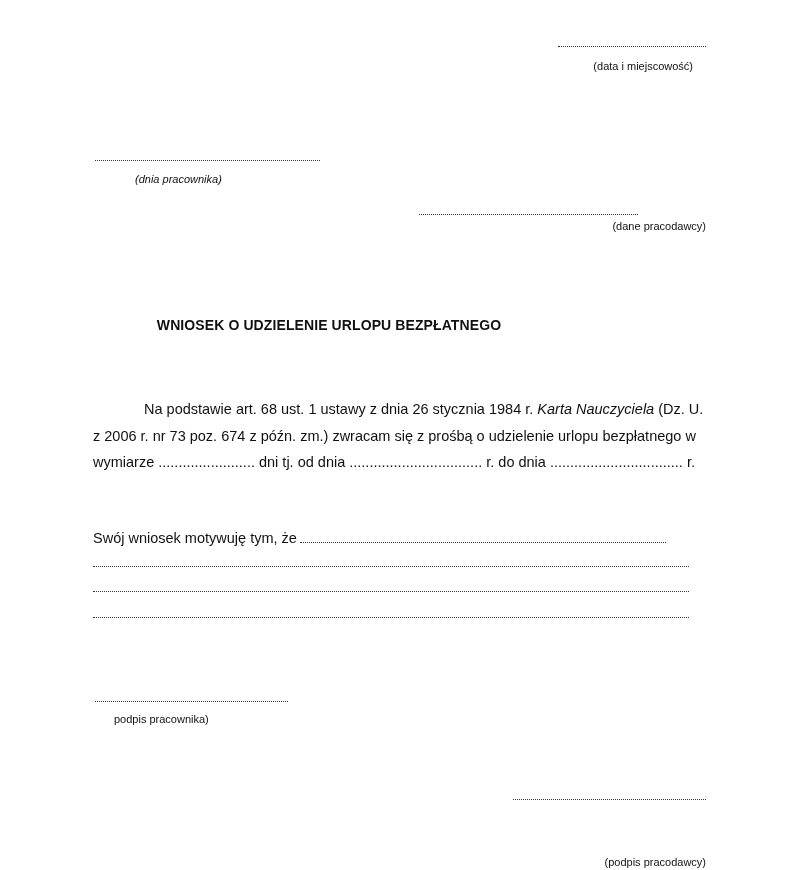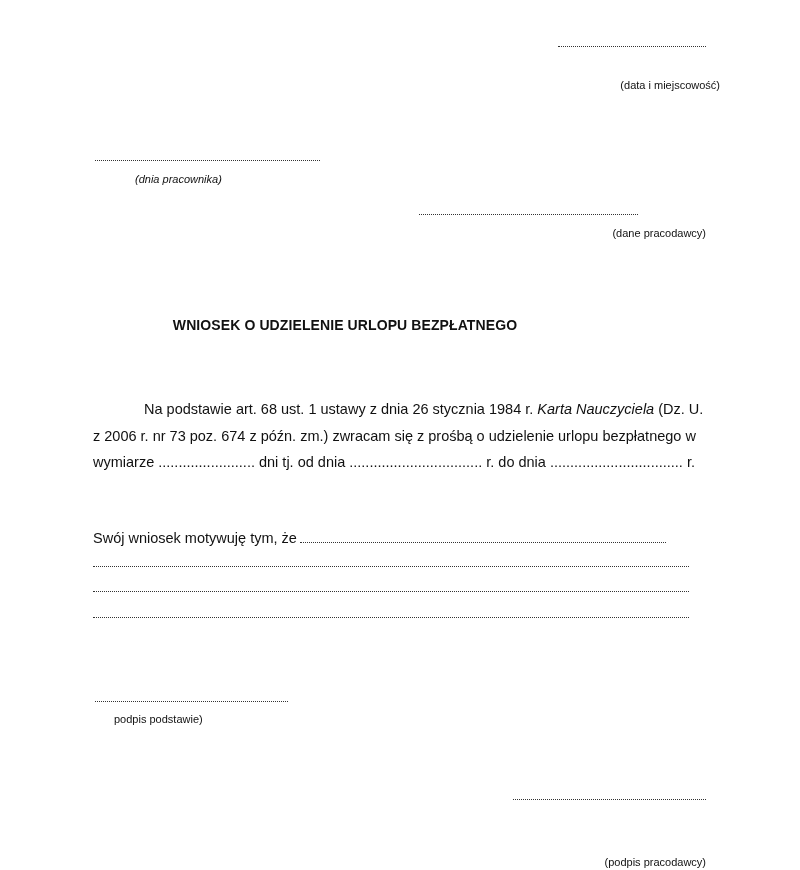--- a/index.html
+++ b/index.html
@@ -31,39 +31,39 @@
       position: absolute;
       left: 93px;
       font-size: 14.5px;
       white-space: nowrap;
     }
   </style>
 </head>
 <body>
 
 <div class="abs dots" style="left:558px; top:46px; width:148px;"></div>
-<div class="abs small" style="right:80px; top:60px;margin-top:19px;">(data i miejscowość)</div>
+<div class="abs small" style="right:107px; top:60px;">(data i miejscowość)</div>
 
 <div class="abs dots" style="left:95px; top:160px; width:225px;"></div>
 <div class="abs small italic" style="left:135px; top:173px;">(dnia pracownika)</div>
 
 <div class="abs dots" style="left:419px; top:214px; width:219px;"></div>
-<div class="abs small" style="right:94px; top:227px;">(dane pracodawcy)</div>
+<div class="abs small" style="right:94px; top:220px;">(dane pracodawcy)</div>
 
-<div class="abs title" style="left:16px; width:658px; text-align:center; top:317px;">WNIOSEK O UDZIELENIE URLOPU BEZPŁATNEGO</div>
+<div class="abs title" style="left:0; width:658px; text-align:center; top:317px;">WNIOSEK O UDZIELENIE URLOPU BEZPŁATNEGO</div>
 
 <div class="para-line" style="left:144px; top:401px;text-align:right;">
   <span>Na podstawie art. 68 ust. 1 ustawy z dnia 26 stycznia 1984 r. </span><span class="italic">Karta Nauczyciela</span><span> (Dz. U.</span>
 </div>
 <div class="para-line" style="top:428px;">z 2006 r. nr 73 poz. 674 z późn. zm.) zwracam się z prośbą o udzielenie urlopu bezpłatnego w</div>
 <div class="para-line" style="top:454px;">wymiarze ........................ dni tj. od dnia ................................. r. do dnia ................................. r.</div>
 
 <div class="para-line" style="top:530px;">Swój wniosek motywuję tym, że</div>
 <div class="abs dots" style="left:300px; top:542px; width:366px;"></div>
 <div class="abs dots" style="left:93px; top:566px; width:596px;"></div>
 <div class="abs dots" style="left:93px; top:591px; width:596px;"></div>
 <div class="abs dots" style="left:93px; top:617px; width:596px;"></div>
 
 <div class="abs dots" style="left:95px; top:701px; width:193px;"></div>
-<div class="abs small" style="left:114px; top:713px;">podpis podstawie)</div>
+<div class="abs small" style="left:114px; top:713px;">podpis pracownika)</div>
 
 <div class="abs dots" style="left:513px; top:799px; width:193px;"></div>
 <div class="abs small" style="right:94px; top:811px;margin-top:45px;">(podpis pracodawcy)</div>
 
 </body></html>

